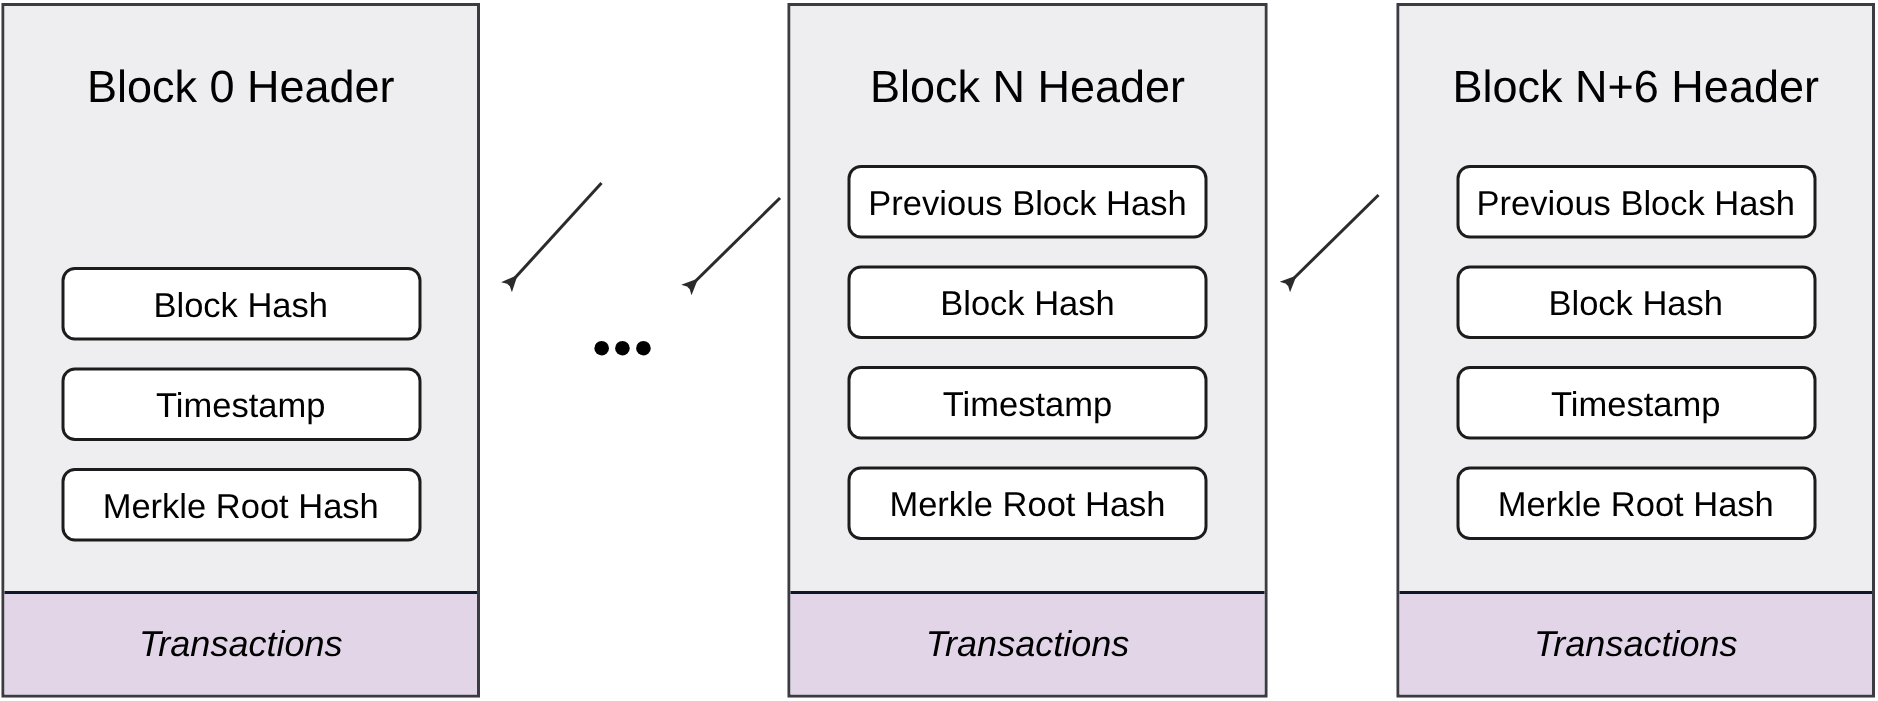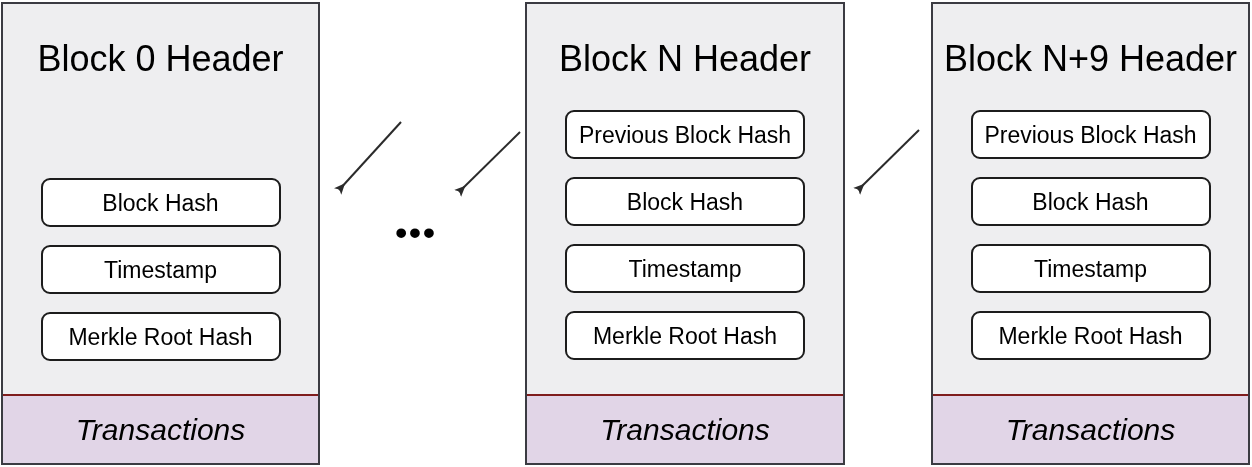--- a/index.html
+++ b/index.html
@@ -33,21 +33,21 @@
     position: relative;
     flex: 1 1 auto;
     background: #eeeef0;
     display: block;
   }
   .block-title {
     position: absolute;
     left: 0;
     right: 0;
     text-align: center;
-    font-size: 36px;
+    font-size: 30px;
     line-height: 34px;
     color: #000000;
     font-weight: 400;
     white-space: nowrap;
   }
 
   
   .fields {
     position: absolute;
     left: 0;
@@ -70,25 +70,25 @@
   }
   .field-box:last-child {
     margin-bottom: 0;
   }
 
   
   .tx-band {
     flex: 0 0 auto;
     height: 67px;
     background: #e1d5e7;
-    border-top: 2px solid #7f1d1d;
+    border-top: 2px solid #0f172a;
     display: flex;
     align-items: center;
     justify-content: center;
-    font-size: 30px;
+    font-size: 24px;
     font-style: italic;
     color: #000000;
     white-space: nowrap;
   }
 
   
   .arrow-layer {
     position: absolute;
     left: 0;
     top: 0;
@@ -131,21 +131,21 @@
         <div class="field-box" style="width:240px;">Block Hash</div>
         <div class="field-box" style="width:240px;">Timestamp</div>
         <div class="field-box" style="width:240px;">Merkle Root Hash</div>
       </div>
     </div>
     <div class="tx-band">Transactions</div>
   </div>
 
   <div class="block" style="left:931px; top:2px; width:319px; height:463px;">
     <div class="block-header">
-      <div class="block-title" style="top:38px;">Block N+9 Header</div>
+      <div class="block-title" style="top:38px;">Block N+6 Header</div>
       <div class="fields" style="top:106px;">
         <div class="field-box" style="width:240px;">Previous Block Hash</div>
         <div class="field-box" style="width:240px;">Block Hash</div>
         <div class="field-box" style="width:240px;">Timestamp</div>
         <div class="field-box" style="width:240px;">Merkle Root Hash</div>
       </div>
     </div>
     <div class="tx-band">Transactions</div>
   </div>
 

